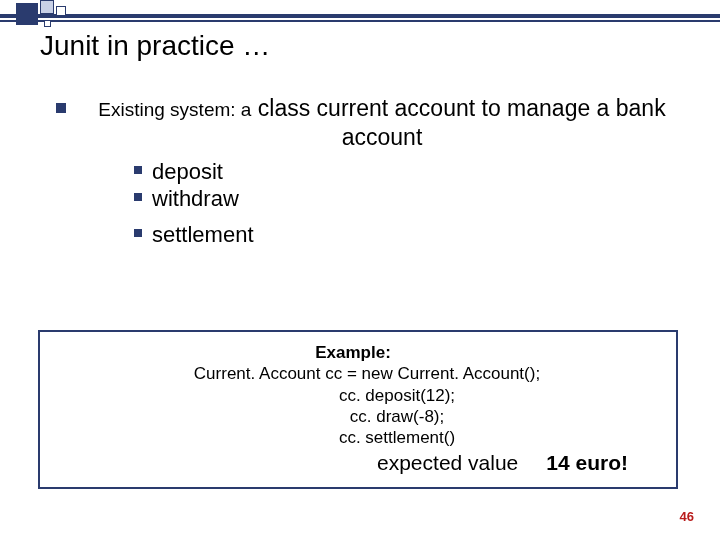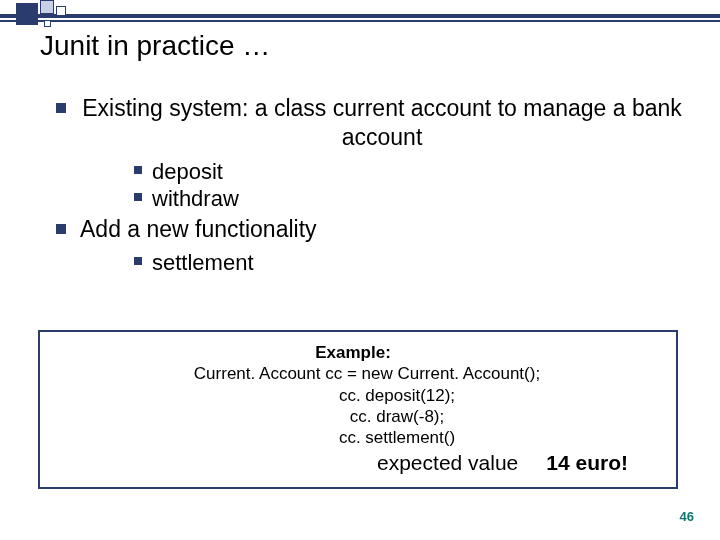--- a/index.html
+++ b/index.html
@@ -12,32 +12,32 @@
   .sq.big   { width: 22px; height: 22px; background: #2a3b6e; }
   .sq.med   { width: 14px; height: 14px; background: #c8d0e6; }
   .sq.small { width: 10px; height: 10px; background: #fff; }
   .sq.tiny  { width: 7px;  height: 7px;  background: #fff; }
   .title { position: absolute; left: 40px; top: 30px; font-size: 28px; color: #000; }
   .content { position: absolute; left: 56px; top: 94px; width: 628px; color: #000; }
   .row { display: flex; align-items: flex-start; }
   .bull { width: 10px; height: 10px; background: #2a3b6e; margin-top: 9px; margin-right: 14px; flex: 0 0 auto; }
   .bull.s { width: 8px; height: 8px; margin-top: 8px; margin-right: 10px; }
   .l1 { font-size: 23px; line-height: 1.25; }
-  .l1 .lead { font-size: 23px; }
+  .l1 .lead { font-size: 19px; }
   .l2wrap { margin-left: 78px; margin-top: 6px; }
   .l2 { font-size: 22px; line-height: 1.25; }
   .gap { height: 2px; }
   .example-box { position: absolute; left: 38px; top: 330px; width: 640px; border: 2px solid #2a3b6e; padding: 10px 24px 10px 14px; font-size: 17px; line-height: 1.25; }
   .example-box .hdr { font-weight: bold; }
   .example-box .code { margin-left: 28px; }
   .example-box .code2 { margin-left: 88px; }
   .bottom-row { display: flex; justify-content: flex-end; gap: 28px; margin-top: 2px; padding-right: 24px; font-size: 21px; }
   .bottom-row .label { }
   .bottom-row .val { font-weight: bold; }
-  .pagenum { position: absolute; right: 26px; bottom: 16px; font-size: 13px; font-weight: bold; color: #0f766e; }
+  .pagenum { position: absolute; right: 26px; bottom: 16px; font-size: 13px; font-weight: bold; color: #b91c1c; }
 </style>
 </head>
 <body>
 
 <div class="slide">
 
   <div class="top-deco">
     <div class="line-thick"></div>
     <div class="line-thin"></div>
     <div class="sq big" style="left:16px; top:3px;"></div>
@@ -62,24 +62,20 @@
         <div class="l2">deposit</div>
       </div>
       <div class="row">
         <div class="bull s"></div>
         <div class="l2">withdraw</div>
       </div>
     </div>
 
     <div class="gap"></div>
 
-    <div class="row">
-      <div class="bull"></div>
-      <div class="l1">Add a new functionality</div>
-    </div>
 
     <div class="l2wrap">
       <div class="row">
         <div class="bull s"></div>
         <div class="l2">settlement</div>
       </div>
     </div>
   </div>
 
   <div class="example-box">

